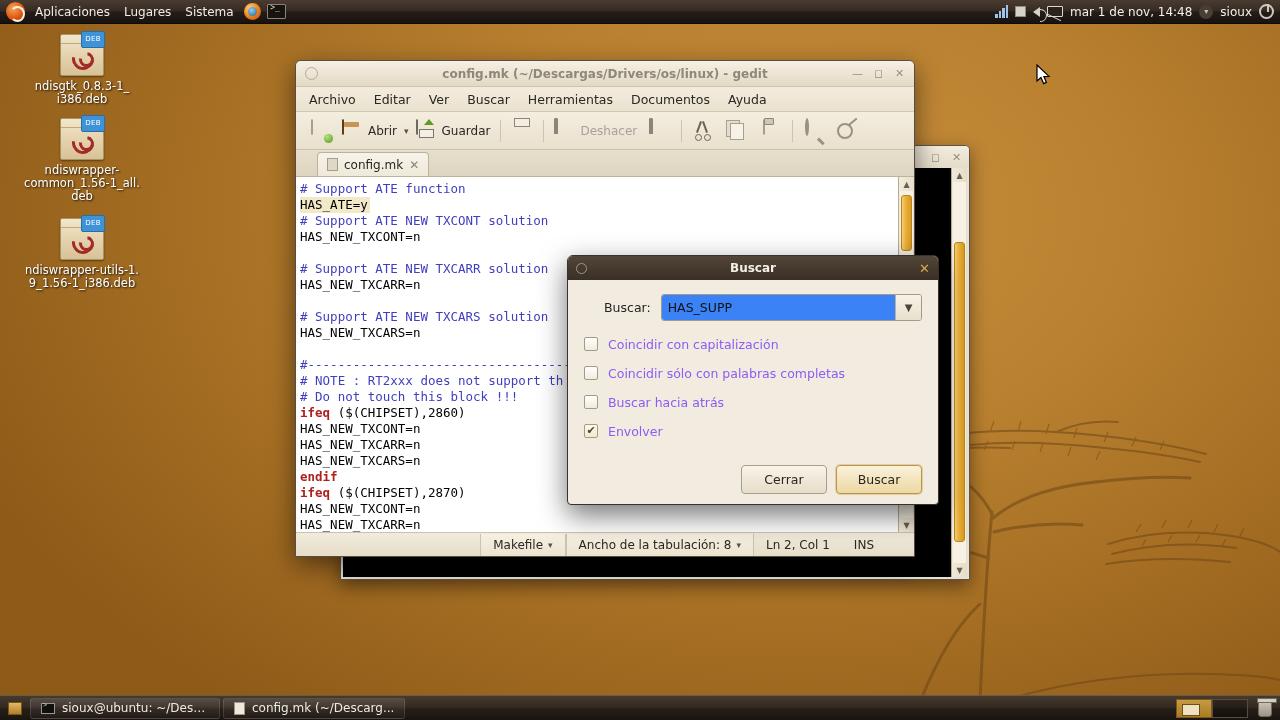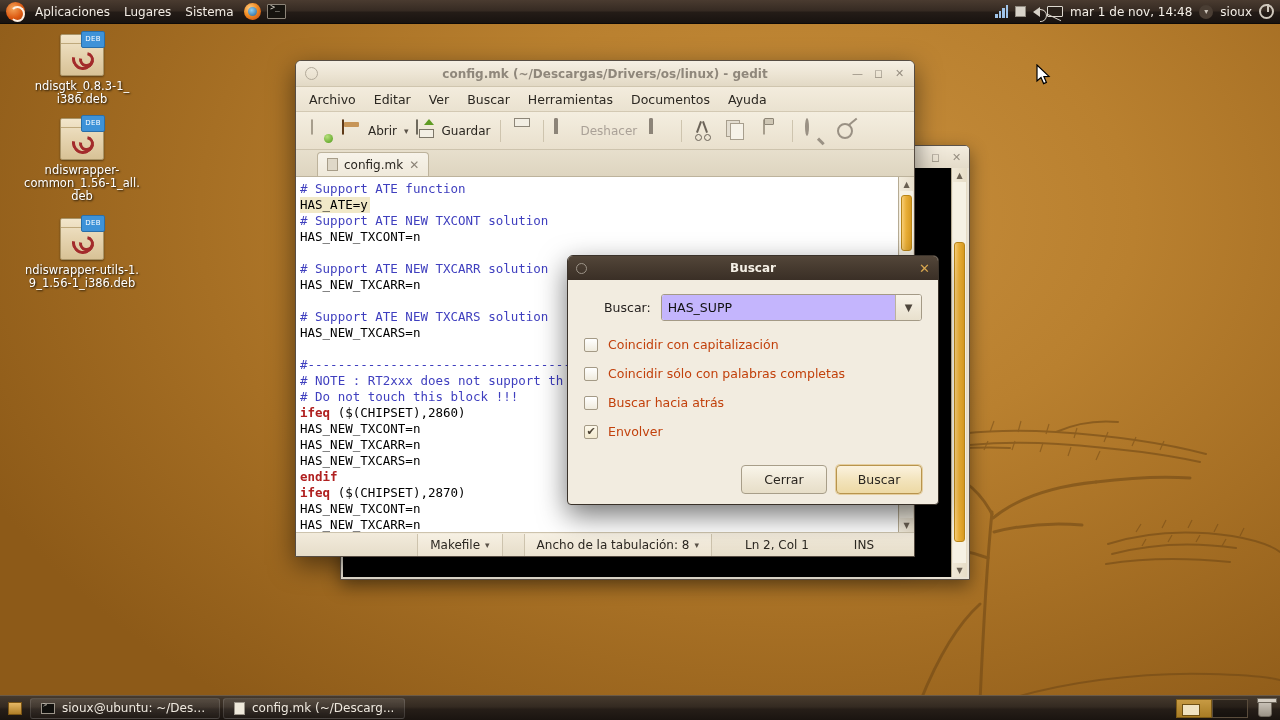--- a/index.html
+++ b/index.html
@@ -244,21 +244,21 @@
   .code-line { height: 16px; }
   .c-comment { color: #3f3fbf; }
   .c-keyword { color: #b02020; font-weight: bold; }
   .cur-line { background: #f1e9c8; display: inline-block; padding-right: 2px; }
 
   .gedit-statusbar {
     height: 24px; flex: 0 0 24px; display: flex; align-items: center;
     background: linear-gradient(to bottom, #f2ebdc, #e6ddc9);
     border-top: 1px solid #cdc3ad; font-size: 12px; color: #2b2721;
   }
-  .sb-cell { padding: 0 12px; height: 22px; display: flex; align-items: center; gap: 5px; margin-left: 21px; }
+  .sb-cell { padding: 0 12px; height: 22px; display: flex; align-items: center; gap: 5px; }
   .sb-cell.boxed { border-left: 1px solid #cdc3ad; border-right: 1px solid #cdc3ad; background: linear-gradient(to bottom,#f6f0e3,#ece3d0); }
 
   
   #find-dialog {
     position: absolute; left: 567px; top: 255px; width: 372px; height: 250px; z-index: 40;
     border-radius: 6px 6px 4px 4px; overflow: hidden;
     box-shadow: 0 10px 28px rgba(0,0,0,.55);
     border: 1px solid #3a322a;
     display: flex; flex-direction: column;
     background: #f2ece0;
@@ -273,29 +273,29 @@
   .dlg-close { margin-left: auto; padding-right: 8px; color: #d8a74f; font-size: 13px; z-index: 2; }
   .dlg-body { flex: 1; padding: 14px 16px 10px; display: flex; flex-direction: column; }
   .find-row { display: flex; align-items: center; gap: 10px; }
   .find-label { font-size: 12.5px; color: #262220; margin-left: 20px; }
   .find-combo {
     flex: 1; display: flex; align-items: stretch; height: 27px;
     border: 1px solid #a49a86; border-radius: 3px; overflow: hidden; background: #fff;
   }
   .find-input {
     flex: 1; border: none; outline: none; padding: 0 6px;
-    font-size: 12.5px; font-family: "DejaVu Sans", sans-serif; color: #111; background: #c4b5fd;
+    font-size: 12.5px; font-family: "DejaVu Sans", sans-serif; color: #111; background: #3b82f6;
   }
   .combo-arrow {
     width: 26px; display: flex; align-items: center; justify-content: center;
     background: linear-gradient(to bottom, #f8f3e8, #e8e0cd);
     border-left: 1px solid #bcb29c; font-size: 10px; color: #4e463c;
   }
   .check-list { margin-top: 16px; display: flex; flex-direction: column; gap: 14px; }
-  .check-row { display: flex; align-items: flex-end; gap: 10px; font-size: 12.5px; color: #c2410c; }
+  .check-row { display: flex; align-items: flex-start; gap: 10px; font-size: 12.5px; color: #8b5cf6; }
   .cbox {
     width: 14px; height: 14px; border: 1px solid #a49a86; border-radius: 2px;
     background: linear-gradient(to bottom, #ffffff, #f0ebdd);
     display: flex; align-items: center; justify-content: center;
   }
   .cbox.checked { background: linear-gradient(to bottom, #fdf8ea, #f2e9cf); }
   .cbox.checked::after { content: "✔"; font-size: 11px; color: #4e4436; line-height: 12px; }
   .dlg-buttons { margin-top: auto; display: flex; justify-content: flex-end; gap: 9px; padding-top: 10px; }
   .dlg-btn {
     min-width: 86px; height: 29px; display: flex; align-items: center; justify-content: center;

